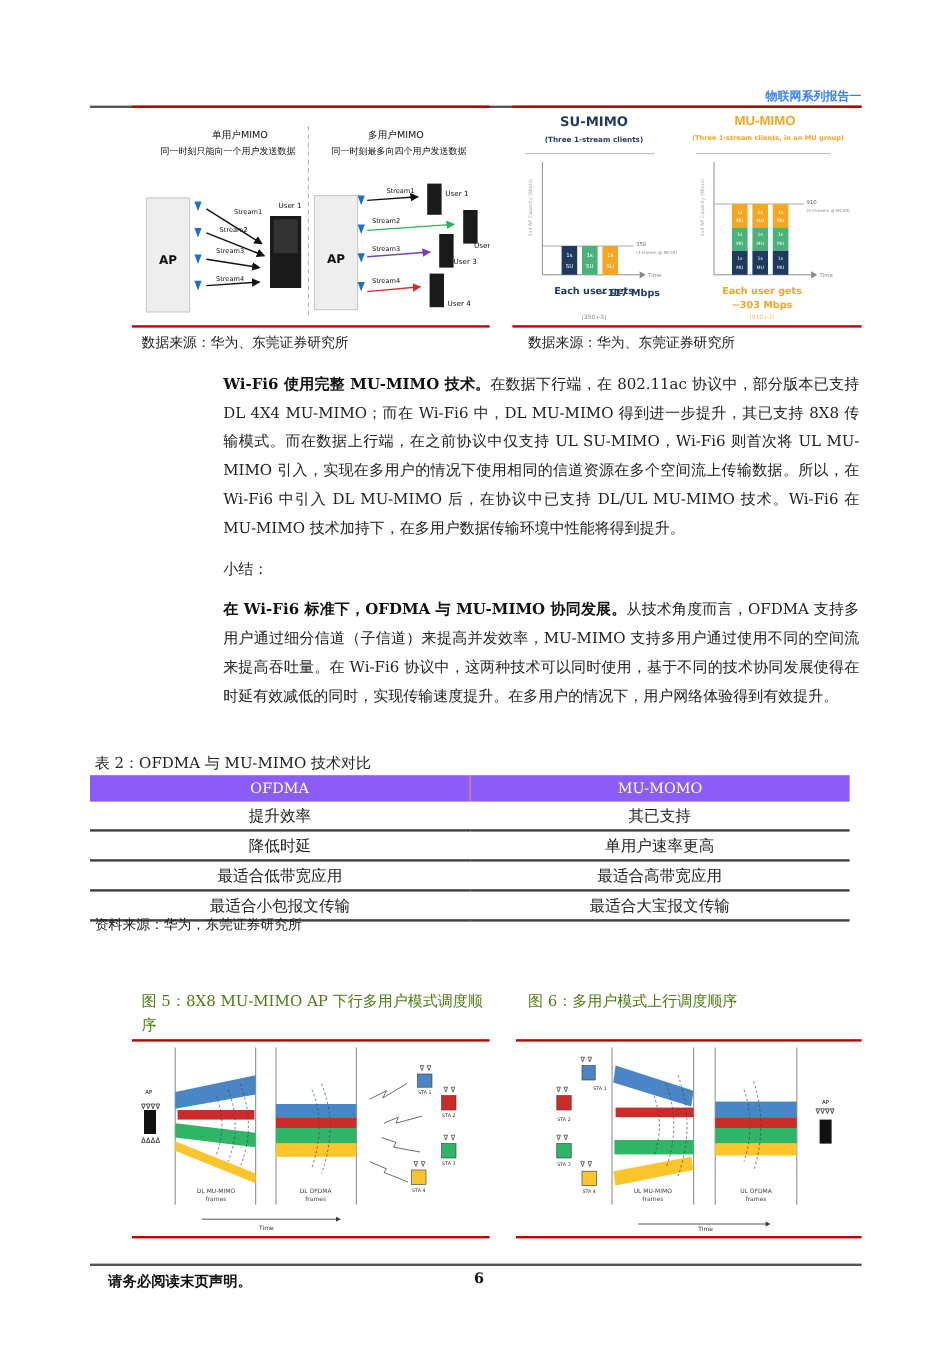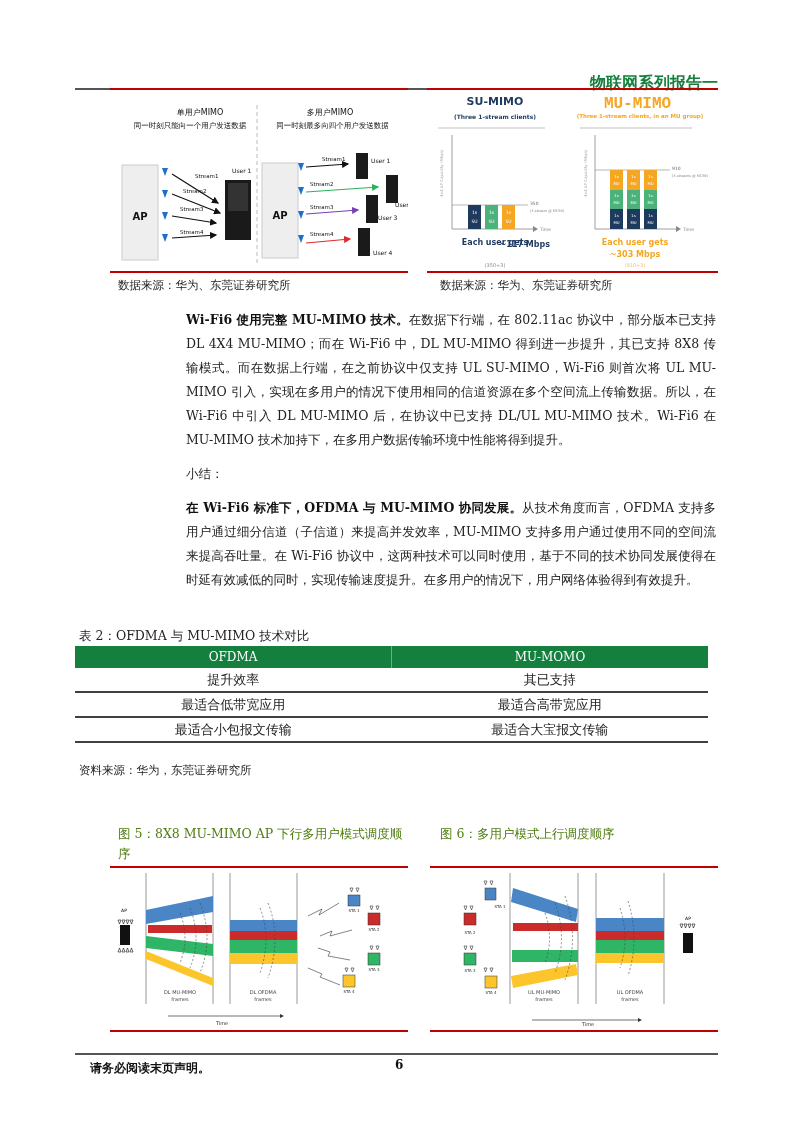--- a/index.html
+++ b/index.html
@@ -2,34 +2,34 @@
 <html><head>
 <meta charset="utf-8">
 <style>
   html, body { margin: 0; padding: 0; }
   body {
     width: 793px; height: 1122px; background: #ffffff; position: relative; overflow: hidden;
     font-family: "DejaVu Serif", "Liberation Serif", serif; color: #111;
   }
   .abs { position: absolute; }
   
-  .hdr-title { right: 75px; top: 73px; font-size: 16px; font-family: "DejaVu Sans", sans-serif; color: #15803d; font-weight: bold; }
+  .hdr-title { right: 75px; top: 73px; font-size: 10px; font-family: "DejaVu Sans", sans-serif; color: #3b82f6; font-weight: bold; }
   .hdr-line-dark { left: 75px; top: 88px; width: 643px; height: 2px; background: #555; }
   .red-line { height: 2px; background: #c00000; }
   
   .fig-box { background: #fff; }
   .src { font-size: 11.5px; color: #222; font-family: "DejaVu Sans", sans-serif; }
   
   .para { left: 186px; width: 530px; font-size: 12.5px; line-height: 24px; text-align: justify; color: #222; }
   .para b { color: #111; }
   .lead { font-weight: normal; }
   
   .tbl-title { left: 79px; top: 628px; font-size: 12.5px; color: #222; }
   table.cmp { position: absolute; left: 75px; top: 646px; width: 633px; border-collapse: collapse; font-size: 13px; }
-  table.cmp th { background: #15803d; color: #fff; font-weight: normal; height: 20px; font-size: 12px; border-right: 1px solid #d77; }
+  table.cmp th { background: #8b5cf6; color: #fff; font-weight: normal; height: 20px; font-size: 12px; border-right: 1px solid #d77; }
   table.cmp th:last-child { border-right: none; }
   table.cmp td { text-align: center; height: 21px; border-bottom: 2px solid #404040; color: #222; }
   .tbl-src { left: 79px; top: 763px; font-size: 11.5px; color: #222; }
   
   .cap { font-size: 12.5px; color: #4d7c0f; line-height: 20px; }
   
   .ftr-line { left: 75px; top: 1053px; width: 643px; height: 2px; background: #555; }
   .ftr-text { left: 90px; top: 1060px; font-size: 12px; font-family: "DejaVu Sans", sans-serif; font-weight: bold; }
   .ftr-page { left: 395px; top: 1058px; font-size: 12px; font-weight: bold; }
   svg text { font-family: "DejaVu Sans", sans-serif; }
@@ -178,21 +178,21 @@
       <text x="186.5" y="125">1s</text>
         <text x="186.5" y="132">MU</text>
       <text x="203.5" y="125">1s</text>
         <text x="203.5" y="132">MU</text>
       <text x="220.5" y="125">1s</text>
         <text x="220.5" y="132">MU</text>
     </g>
   </svg>
   <div class="abs" style="left:10px;top:3px;width:110px;text-align:center;font-size:11px;font-weight:bold;color:#1f3a5f;font-family:'DejaVu Sans',sans-serif;">SU-MIMO</div>
   <div class="abs" style="left:5px;top:21px;width:120px;text-align:center;font-size:6px;font-weight:bold;color:#1f3a5f;font-family:'DejaVu Sans',sans-serif;">(Three 1-stream clients)</div>
-  <div class="abs" style="left:145px;top:3px;width:125px;text-align:center;font-size:16px;font-weight:bold;color:#f5a623;font-family:Liberation Mono, monospace;">MU-MIMO</div>
+  <div class="abs" style="left:145px;top:3px;width:125px;text-align:center;font-size:11px;font-weight:bold;color:#f5a623;font-family:Liberation Sans, sans-serif;">MU-MIMO</div>
   <div class="abs" style="left:140px;top:21px;width:140px;text-align:center;font-size:5.5px;font-weight:bold;color:#f5a623;font-family:'DejaVu Sans',sans-serif;">(Three 1-stream clients, in an MU group)</div>
   <div class="abs" style="left:10px;top:146px;width:110px;text-align:center;font-size:8px;font-weight:bold;color:#1f3a5f;font-family:'DejaVu Sans',sans-serif;">Each user gets</div>
   <div class="abs" style="left:10px;top:148px;width:110px;text-align:right;font-size:8px;font-weight:bold;color:#1f3a5f;font-family:'DejaVu Sans',sans-serif;">~117 Mbps</div>
   <div class="abs" style="left:10px;top:170px;width:110px;text-align:center;font-size:5px;color:#888;font-family:'DejaVu Sans',sans-serif;">(350÷3)</div>
   <div class="abs" style="left:150px;top:146px;width:110px;text-align:center;font-size:8px;font-weight:bold;color:#f5a623;font-family:'DejaVu Sans',sans-serif;">Each user gets</div>
   <div class="abs" style="left:150px;top:158px;width:110px;text-align:center;font-size:8px;font-weight:bold;color:#f5a623;font-family:'DejaVu Sans',sans-serif;">~303 Mbps</div>
   <div class="abs" style="left:150px;top:170px;width:110px;text-align:center;font-size:5px;color:#f5c06a;font-family:'DejaVu Sans',sans-serif;">(910÷3)</div>
 </div>
 <div class="abs red-line" style="left:427px;top:271px;width:291px;"></div>
 <div class="abs src" style="left:440px;top:278px;">数据来源：华为、东莞证券研究所</div>
@@ -212,20 +212,24 @@
   <thead>
     <tr>
       <th>OFDMA</th>
       <th>MU-MOMO</th>
     </tr>
   </thead>
   <tbody>
     <tr>
         <td>提升效率</td>
         <td>其已支持</td>
+      </tr>
+    <tr>
+        <td>降低时延</td>
+        <td>单用户速率更高</td>
       </tr>
     <tr>
         <td>最适合低带宽应用</td>
         <td>最适合高带宽应用</td>
       </tr>
     <tr>
         <td>最适合小包报文传输</td>
         <td>最适合大宝报文传输</td>
       </tr>
   </tbody>

